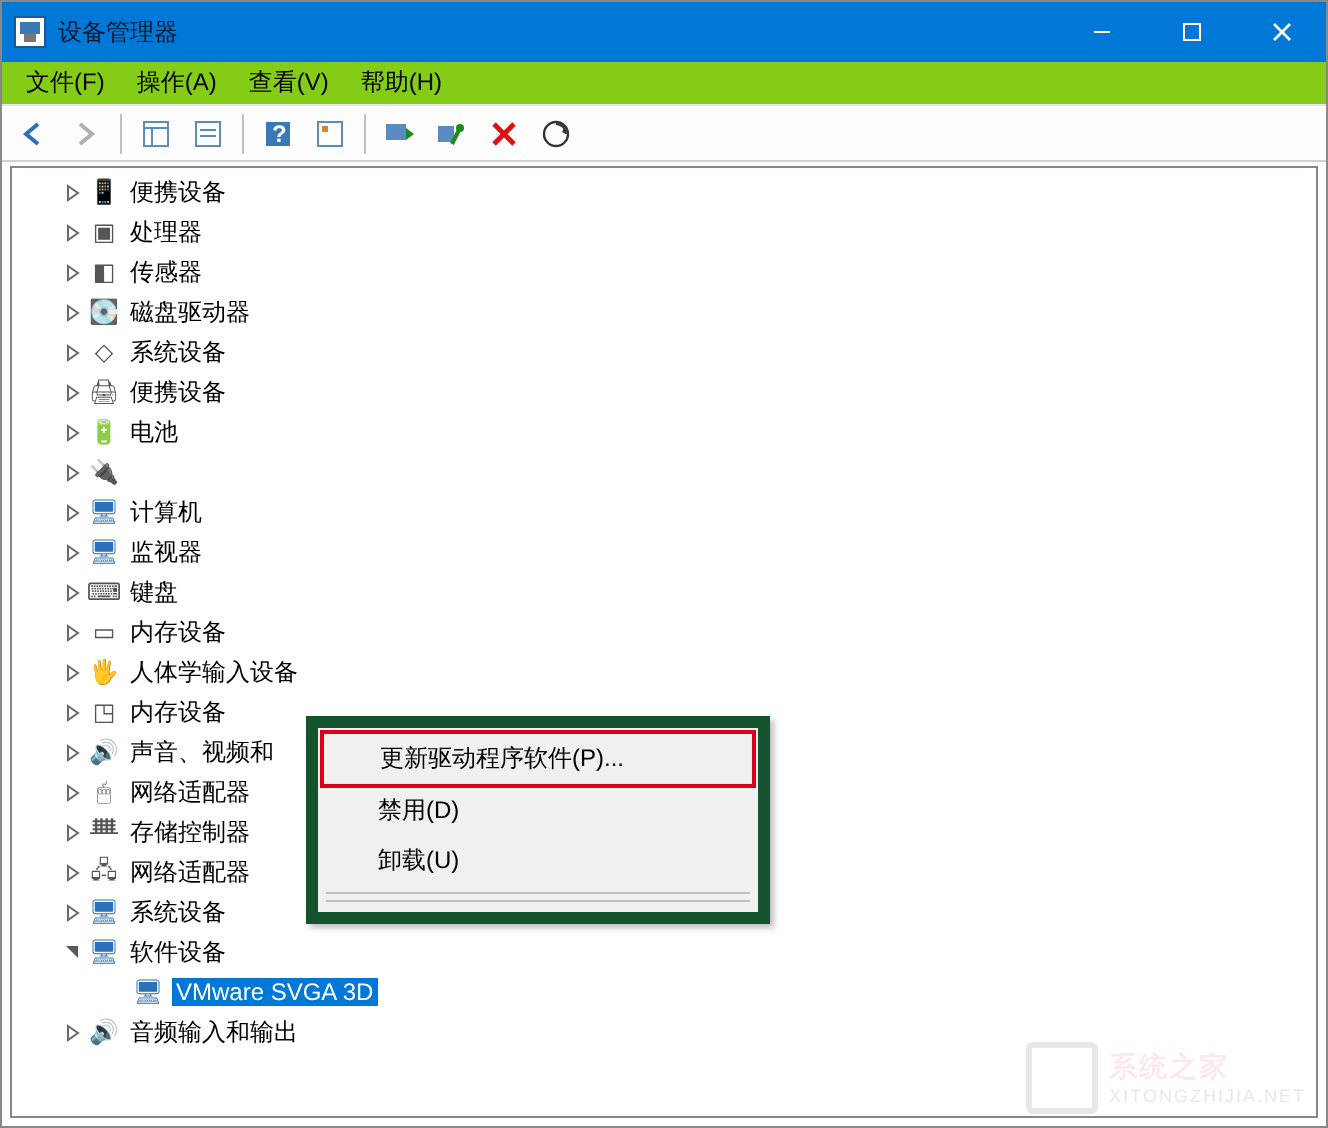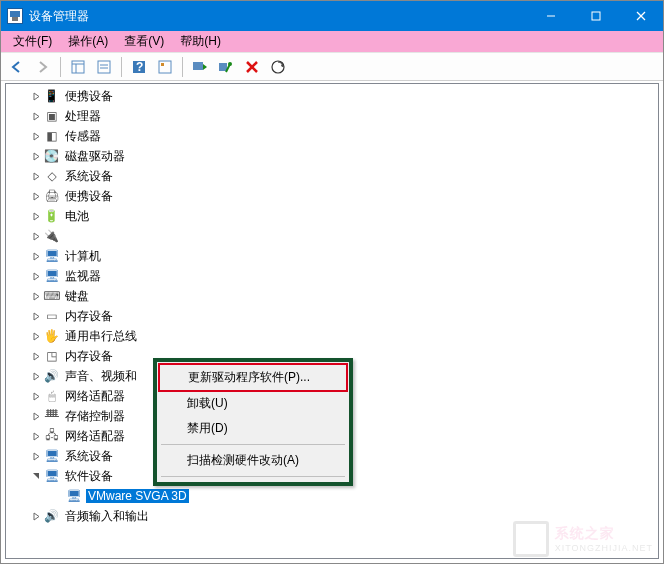--- a/index.html
+++ b/index.html
@@ -1,37 +1,37 @@
 <!DOCTYPE html>
 <html><head>
 <meta charset="utf-8">
 <style>
 * { margin: 0; padding: 0; box-sizing: border-box; font-family: "Microsoft YaHei", "SimSun", sans-serif; font-size: 12px; }
 body { background: #fff; width: 664px; height: 564px; overflow: hidden; position: relative; border: 1px solid #888; }
-.titlebar { background: #0078d7; color: #ffffff; height: 30px; display: flex; align-items: center; padding-left: 6px; }
+.titlebar { background: #0078d7; color: #0f172a; height: 30px; display: flex; align-items: center; padding-left: 6px; }
 .titlebar .app-icon { width: 16px; height: 16px; background: #fff; border: 1px solid #1a5a9a; margin-right: 6px; display:flex; align-items:center; justify-content:center;}
 .titlebar .title { flex: 1; }
 .titlebar .winbtns { display: flex; height: 100%; }
 .titlebar .winbtn { width: 45px; display: flex; align-items: center; justify-content: center; color:#fff; }
-.menubar { height: 22px; display: flex; align-items: center; padding: 2px 4px; background:#f9a8d4; border-bottom:1px solid #e5e5e5;}
+.menubar { height: 22px; display: flex; align-items: center; padding: 2px 4px; background:#84cc16; border-bottom:1px solid #e5e5e5;}
 .menubar .menu-item { padding: 2px 8px; }
 .toolbar { height: 28px; display: flex; align-items: center; padding: 2px 4px; gap:2px; border-bottom:1px solid #d0d0d0; background:#fdfdfd;}
 .toolbar .tbtn { width: 24px; height: 24px; display:flex; align-items:center; justify-content:center; border:1px solid transparent;}
 .toolbar .sep { width:1px; height:20px; background:#c0c0c0; margin:0 3px;}
 .content { position: absolute; top: 82px; left: 4px; right: 4px; bottom: 4px; border: 1px solid #828790; background: #fff; overflow-y: scroll; }
 .tree { padding: 2px 0 8px 0; }
 .tree-row { display: flex; align-items: center; height: 20px; padding-left: 0; white-space: nowrap; }
 .tree-row.level1 { padding-left: 22px; }
 .tree-row.level2 { padding-left: 44px; }
 .tree-row.selected { }
 .tree-row.selected .label { background:#0078d7; color:#fff; padding:0 2px;}
 .expander { width: 16px; height: 16px; display:inline-flex; align-items:center; justify-content:center; color:#6a6a6a; font-size:10px;}
 .dev-icon { width: 16px; height: 16px; margin-right: 4px; display:inline-flex; align-items:center; justify-content:center; font-size:12px;}
 .label { padding: 0 1px; }
-.ctxmenu { position: absolute; left: 152px; top: 357px; width: 200px; background: #f0f0f0; border: 4px solid #14532d; box-shadow: 2px 2px 3px rgba(0,0,0,0.25); padding: 2px; z-index: 50; }
+.ctxmenu { position: absolute; left: 152px; top: 357px; width: 232px; background: #f0f0f0; border: 6px solid #14532d; box-shadow: 2px 2px 3px rgba(0,0,0,0.25); padding: 2px; z-index: 50; }
 .ctxmenu .citem { padding: 4px 8px 4px 28px; }
 .ctxmenu .csep { height:1px; background:#c0c0c0; margin:3px 2px; }
 .highlight-box { border: 2px solid #d9001b; margin: -1px; }
 
 .content::-webkit-scrollbar { width: 17px; }
 .content::-webkit-scrollbar-track { background: #f0f0f0; }
 .content::-webkit-scrollbar-thumb { background: #c2c2c2; border:1px solid #b5b5b5;}
 .content::-webkit-scrollbar-button { background:#f0f0f0; height:17px; border:1px solid #dadada;}
 .watermark { position:absolute; right:10px; bottom:6px; opacity:0.12; display:flex; align-items:center; gap:6px; pointer-events:none;}
 .watermark .wlogo { width:36px; height:36px; border:3px solid #444; border-radius:3px; position:relative;}
@@ -253,21 +253,21 @@
         <span class="dev-icon" style="color: rgb(85, 85, 85);">▭</span>
         <span class="label">内存设备</span>
       </div>
       <div class="tree-row level1">
         <span class="expander">
           <svg width="9" height="9">
             <path d="M2 1 L7 4.5 L2 8 Z" fill="none" stroke="#6a6a6a"></path>
           </svg>
         </span>
         <span class="dev-icon" style="color: rgb(85, 85, 85);">🖐</span>
-        <span class="label">通用串行总线</span>
+        <span class="label">人体学输入设备</span>
       </div>
       <div class="tree-row level1">
         <span class="expander">
           <svg width="9" height="9">
             <path d="M2 1 L7 4.5 L2 8 Z" fill="none" stroke="#6a6a6a"></path>
           </svg>
         </span>
         <span class="dev-icon" style="color: rgb(85, 85, 85);">◳</span>
         <span class="label">内存设备</span>
       </div>
@@ -337,24 +337,23 @@
           </svg>
         </span>
         <span class="dev-icon" style="color: rgb(85, 85, 85);">🔊</span>
         <span class="label">音频输入和输出</span>
       </div>
     </div>
 </div>
 
 <div class="ctxmenu">
   <div class="citem highlight-box">更新驱动程序软件(P)...</div>
+  <div class="citem">禁用(D)</div>
   <div class="citem">卸载(U)</div>
-  <div class="citem">禁用(D)</div>
   <div class="csep"></div>
-  <div class="citem">扫描检测硬件改动(A)</div>
   <div class="csep"></div>
 </div>
 
 <div class="watermark">
   <div class="wlogo"></div>
   <div>
     <div class="wtext">系统之家</div>
     <div class="wsub">XITONGZHIJIA.NET</div>
   </div>
 </div>

